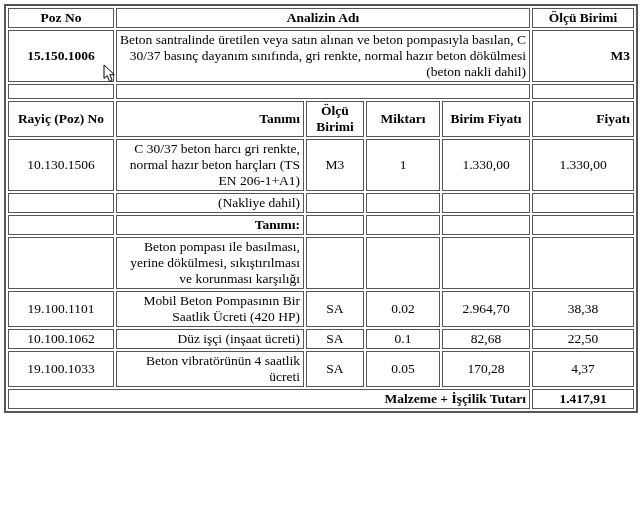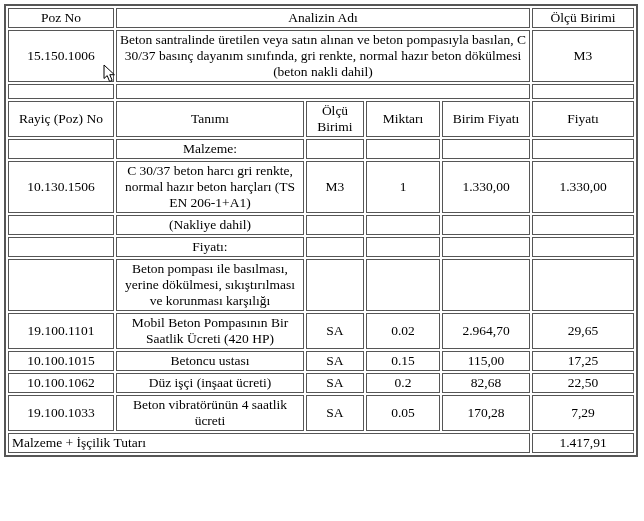--- a/index.html
+++ b/index.html
@@ -12,24 +12,24 @@
   table.analysis{
     border-collapse:separate;border-spacing:2px;
     border:2px solid #565656;width:634px;table-layout:fixed;
     background:#ffffff;
   }
   td{
     border:1px solid #565656;padding:1px 3px;vertical-align:middle;
     line-height:16px;box-sizing:border-box;overflow:hidden;
     word-wrap:break-word;
   }
-  .b{font-weight:normal;}
+  .b{font-weight:bold;}
   .c{text-align:center;}
-  .r{}
-  .l{text-align:center;}
+  .r{text-align:right;}
+  .l{text-align:right;}
   .r-head1 td{height:20px;}
   .r-empty td{height:15px;}
   .sm td{height:18px;}
   .tot td{height:19px;}
   .cursor{position:absolute;left:103px;top:64px;width:13px;height:19px;pointer-events:none;}
 </style>
 </head>
 <body>
 
 <div class="page">
@@ -64,91 +64,75 @@
 
       <tr>
         <td class="b c">Rayiç (Poz) No</td>
         <td class="b l">Tanımı</td>
         <td class="b c">Ölçü Birimi</td>
         <td class="b c">Miktarı</td>
         <td class="b c">Birim Fiyatı</td>
         <td class="b l">Fiyatı</td>
       </tr>
 
-      <tr class="sm">
-        <td class="c"></td>
-        <td class="l b">Malzeme:</td>
-        <td class="c"></td>
-        <td class="c"></td>
-        <td class="c"></td>
-        <td class="c"></td>
-      </tr>
       <tr>
         <td class="c">10.130.1506</td>
         <td class="l">C 30/37 beton harcı gri renkte, normal hazır beton harçları (TS EN 206-1+A1)</td>
         <td class="c">M3</td>
         <td class="c">1</td>
         <td class="c">1.330,00</td>
         <td class="c">1.330,00</td>
       </tr>
       <tr class="sm">
         <td class="c"></td>
         <td class="l">(Nakliye dahil)</td>
         <td class="c"></td>
         <td class="c"></td>
         <td class="c"></td>
         <td class="c"></td>
       </tr>
       <tr class="sm">
         <td class="c"></td>
-        <td class="l b">Fiyatı:</td>
+        <td class="l b">Tanımı:</td>
         <td class="c"></td>
         <td class="c"></td>
         <td class="c"></td>
         <td class="c"></td>
       </tr>
       <tr>
         <td class="c"></td>
         <td class="l">Beton pompası ile basılması, yerine dökülmesi, sıkıştırılması ve korunması karşılığı</td>
         <td class="c"></td>
         <td class="c"></td>
         <td class="c"></td>
         <td class="c"></td>
       </tr>
       <tr>
         <td class="c">19.100.1101</td>
         <td class="l">Mobil Beton Pompasının Bir Saatlik Ücreti (420 HP)</td>
         <td class="c">SA</td>
         <td class="c">0.02</td>
         <td class="c">2.964,70</td>
-        <td class="c">29,65</td>
-      </tr>
-      <tr class="sm">
-        <td class="c">10.100.1015</td>
-        <td class="l">Betoncu ustası</td>
-        <td class="c">SA</td>
-        <td class="c">0.15</td>
-        <td class="c">115,00</td>
-        <td class="c">17,25</td>
+        <td class="c">38,38</td>
       </tr>
       <tr class="sm">
         <td class="c">10.100.1062</td>
         <td class="l">Düz işçi (inşaat ücreti)</td>
         <td class="c">SA</td>
-        <td class="c">0.2</td>
+        <td class="c">0.1</td>
         <td class="c">82,68</td>
         <td class="c">22,50</td>
       </tr>
       <tr>
         <td class="c">19.100.1033</td>
         <td class="l">Beton vibratörünün 4 saatlik ücreti</td>
         <td class="c">SA</td>
         <td class="c">0.05</td>
         <td class="c">170,28</td>
-        <td class="c">7,29</td>
+        <td class="c">4,37</td>
       </tr>
 
       <tr class="tot">
         <td class="r b" colspan="5">Malzeme + İşçilik Tutarı</td>
         <td class="c b">1.417,91</td>
       </tr>
     </tbody>
   </table>
 
   <svg class="cursor" viewBox="0 0 13 19">

